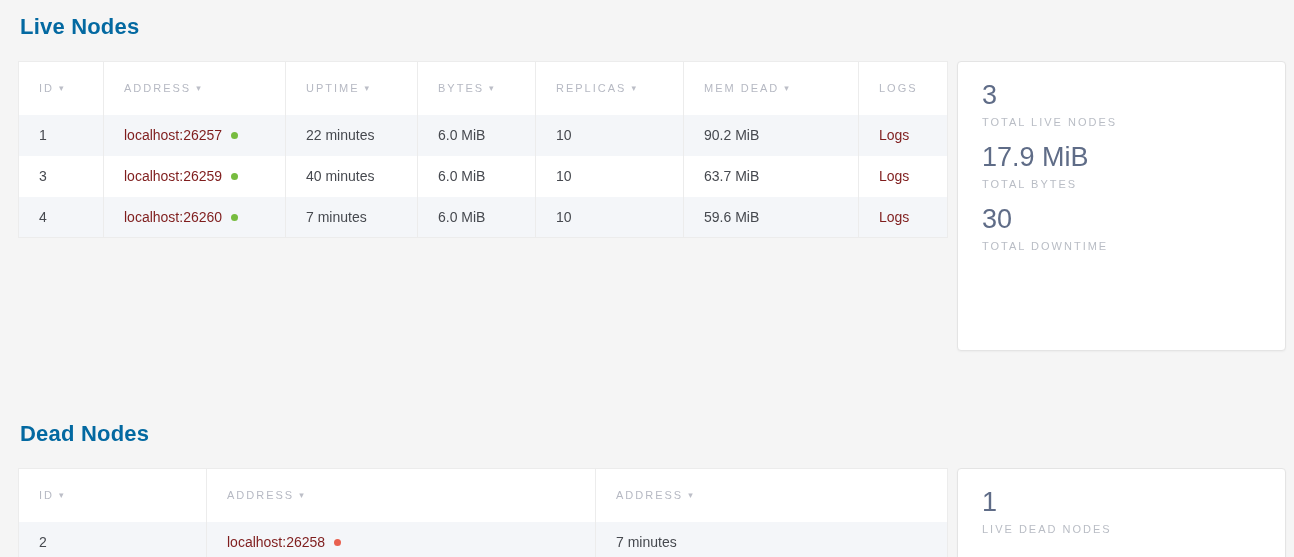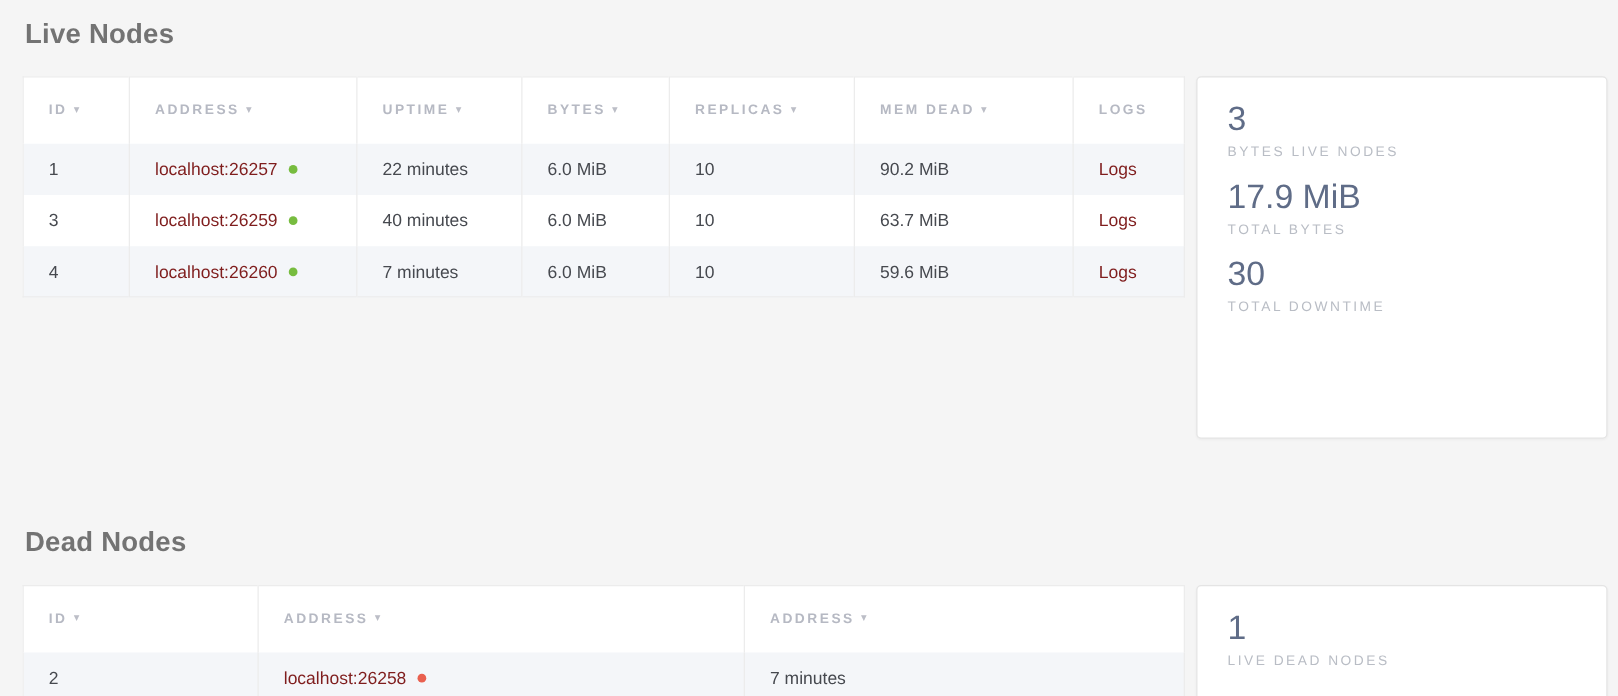--- a/index.html
+++ b/index.html
@@ -4,32 +4,32 @@
 <style>
   * { margin:0; padding:0; box-sizing:border-box; }
   html,body { width:1294px; height:557px; overflow:hidden; }
   body {
     background:#f5f5f5;
     font-family:"Liberation Sans","DejaVu Sans",sans-serif;
     -webkit-font-smoothing:antialiased;
   }
   .page { padding:0 8px 0 18px; }
   .section-title {
-    font-size:22px; font-weight:700; color:#737373;
+    font-size:22px; font-weight:700; color:#0369a1;
     margin:14px 0 21px 2px; letter-spacing:0.2px;
   }
   .section-title.dead { margin-top:70px; }
   .section-body { display:flex; align-items:flex-start; gap:9px; }
 
   table.nodes {
     width:929px; table-layout:fixed; border-collapse:collapse;
     background:#ffffff; border:1px solid #ececec;
   }
   table.nodes th {
-    height:53px; text-align:left; font-weight:700;
+    height:53px; text-align:left; font-weight:400;
     font-size:11px; letter-spacing:2px; color:#b6b9c3;
     padding:0 0 0 20px; border-left:1px solid #ececec;
     background:#ffffff; white-space:nowrap;
   }
   table.nodes th:first-child, table.nodes td:first-child { border-left:none; }
   table.nodes td {
     height:41px; font-size:14px; color:#46494f;
     padding:0 0 0 20px; border-left:1px solid #ececec;
     white-space:nowrap;
   }
@@ -111,21 +111,21 @@
           <td>10</td>
           <td>59.6 MiB</td>
           <td><a class="cell-link">Logs</a></td>
         </tr>
       </tbody>
     </table>
 
     <div class="summary-card live">
       <div class="stat">
         <div class="stat-value">3</div>
-        <div class="stat-label">BYTES LIVE NODES</div>
+        <div class="stat-label">TOTAL LIVE NODES</div>
       </div>
       <div class="stat">
         <div class="stat-value">17.9 MiB</div>
         <div class="stat-label">TOTAL BYTES</div>
       </div>
       <div class="stat">
         <div class="stat-value">30</div>
         <div class="stat-label">TOTAL DOWNTIME</div>
       </div>
     </div>

